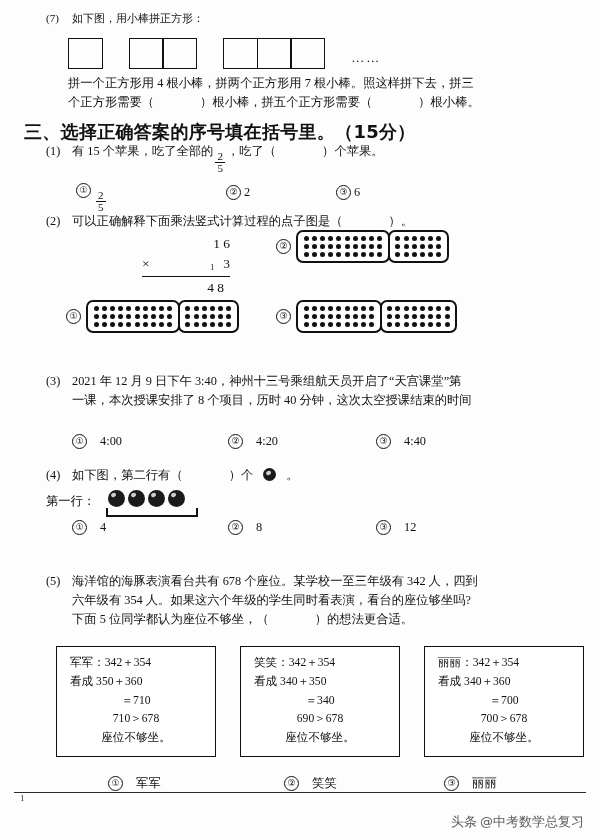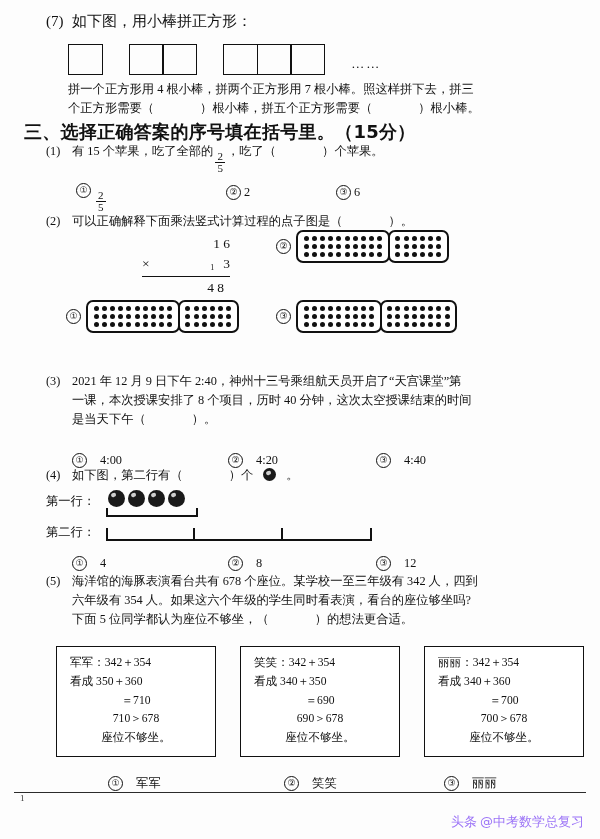--- a/index.html
+++ b/index.html
@@ -15,21 +15,21 @@
 
   
   .ln{font-size:12.3px;line-height:1.55;white-space:nowrap;}
   .qnum{display:inline-block;width:26px;}
   .indent{padding-left:56px;}
   .blank{display:inline-block;width:46px;}
   .sp{display:inline-block;width:10px;}
 
   
   #q7{position:absolute;left:46px;top:10px;width:540px;}
-  #q7 .head{font-size:15px;}
+  #q7 .head{font-size:11px;}
   .sticks{position:relative;height:38px;margin:7px 0 2px 22px;display:flex;align-items:center;}
   .sqgrp{display:flex;margin-right:26px;}
   .sq{width:35px;height:31px;border:1.6px solid #111;box-sizing:border-box;margin-left:-1.6px;}
   .sq:first-child{margin-left:0;}
   .dots6{font-size:13px;letter-spacing:2px;color:#111;align-self:flex-end;padding-bottom:6px;}
   #q7 .body{padding-left:22px;font-size:12.3px;line-height:2.05;}
 
   
   #sec3{position:absolute;left:24px;top:120px;font-size:18px;font-weight:bold;
         font-family:"DejaVu Sans","Liberation Sans",sans-serif;letter-spacing:.3px;}
@@ -92,21 +92,21 @@
   .card{width:158px;border:1.5px solid #111;background:#fff;
         padding:7px 0 8px;text-align:center;font-size:11.6px;line-height:1.62;}
   .card .hd{text-align:left;padding-left:13px;}
   .card .sub{text-align:left;padding-left:13px;}
   #q5 .finopts{position:absolute;left:20px;top:200px;width:540px;height:20px;}
   #q5 .finopts > span{position:absolute;font-size:12.3px;}
 
   
   .pagenum{position:absolute;left:20px;bottom:36px;font-size:9px;color:#333;}
   .hrule{position:absolute;left:14px;right:14px;bottom:46px;border-top:1px solid #2b2b2b;}
-  .watermark{position:absolute;right:16px;bottom:8px;font-size:13px;color:#8b5cf6;
+  .watermark{position:absolute;right:16px;bottom:8px;font-size:13px;color:#404040;
              font-family:"DejaVu Sans","Liberation Sans",sans-serif;opacity:.85;white-space:nowrap;}
   .watermark .tt{margin-right:3px;}
 </style>
 </head>
 <body>
 
 <div class="page">
 
   <div id="q7">
     <div class="head ln">
@@ -389,26 +389,23 @@
               <span class="dot"></span>
               <span class="dot"></span>
             </span>
           </span>
       </span>
     </div>
   </div>
 
   <div id="q3">
     <div class="ln">
-      <span class="qnum">(3)</span><span>2021 年 12 月 9 日下午 2:40，神州十三号乘组航天员开启了“天宫课堂”第</span>
+      <span class="qnum">(3)</span><span>2021 年 12 月 9 日下午 3:40，神州十三号乘组航天员开启了“天宫课堂”第</span>
     </div>
     <div class="ln indent" style="padding-left:26px">一课，本次授课安排了 8 个项目，历时 40 分钟，这次太空授课结束的时间</div>
-    <div class="ln indent" style="padding-left:26px">
-      <span>是当天下午（</span><span class="blank"></span><span>）。</span>
-    </div>
     <div class="opts">
       <span style="left:26px">
         <span class="circ">①</span>
         <span class="sp"></span><span>4:00</span>
       </span>
       <span style="left:182px">
         <span class="circ">②</span>
         <span class="sp"></span><span>4:20</span>
       </span>
       <span style="left:330px">
@@ -427,26 +424,20 @@
       <span class="rowlab">第一行：</span>
       <span class="balls">
         <span class="ball" style="width:17px;height:17px"></span>
         <span class="ball" style="width:17px;height:17px"></span>
         <span class="ball" style="width:17px;height:17px"></span>
         <span class="ball" style="width:17px;height:17px"></span>
       </span>
       <span class="brk1"></span>
     </div>
 
-    <div class="row2">
-      <span class="rowlab" style="top:0">第二行：</span>
-      <span class="brk2"></span>
-      <span class="tick" style="left:147px"></span>
-      <span class="tick" style="left:235px"></span>
-    </div>
 
     <div class="opts">
       <span style="left:26px">
         <span class="circ">①</span>
         <span class="sp"></span><span>4</span>
       </span>
       <span style="left:182px">
         <span class="circ">②</span>
         <span class="sp"></span><span>8</span>
       </span>
@@ -470,21 +461,21 @@
       <div class="card">
         <div class="hd">军军：342＋354</div>
         <div class="sub">看成 350＋360</div>
         <div>＝710</div>
         <div>710＞678</div>
         <div>座位不够坐。</div>
       </div>
       <div class="card">
         <div class="hd">笑笑：342＋354</div>
         <div class="sub">看成 340＋350</div>
-        <div>＝690</div>
+        <div>＝340</div>
         <div>690＞678</div>
         <div>座位不够坐。</div>
       </div>
       <div class="card">
         <div class="hd">丽丽：342＋354</div>
         <div class="sub">看成 340＋360</div>
         <div>＝700</div>
         <div>700＞678</div>
         <div>座位不够坐。</div>
       </div>

